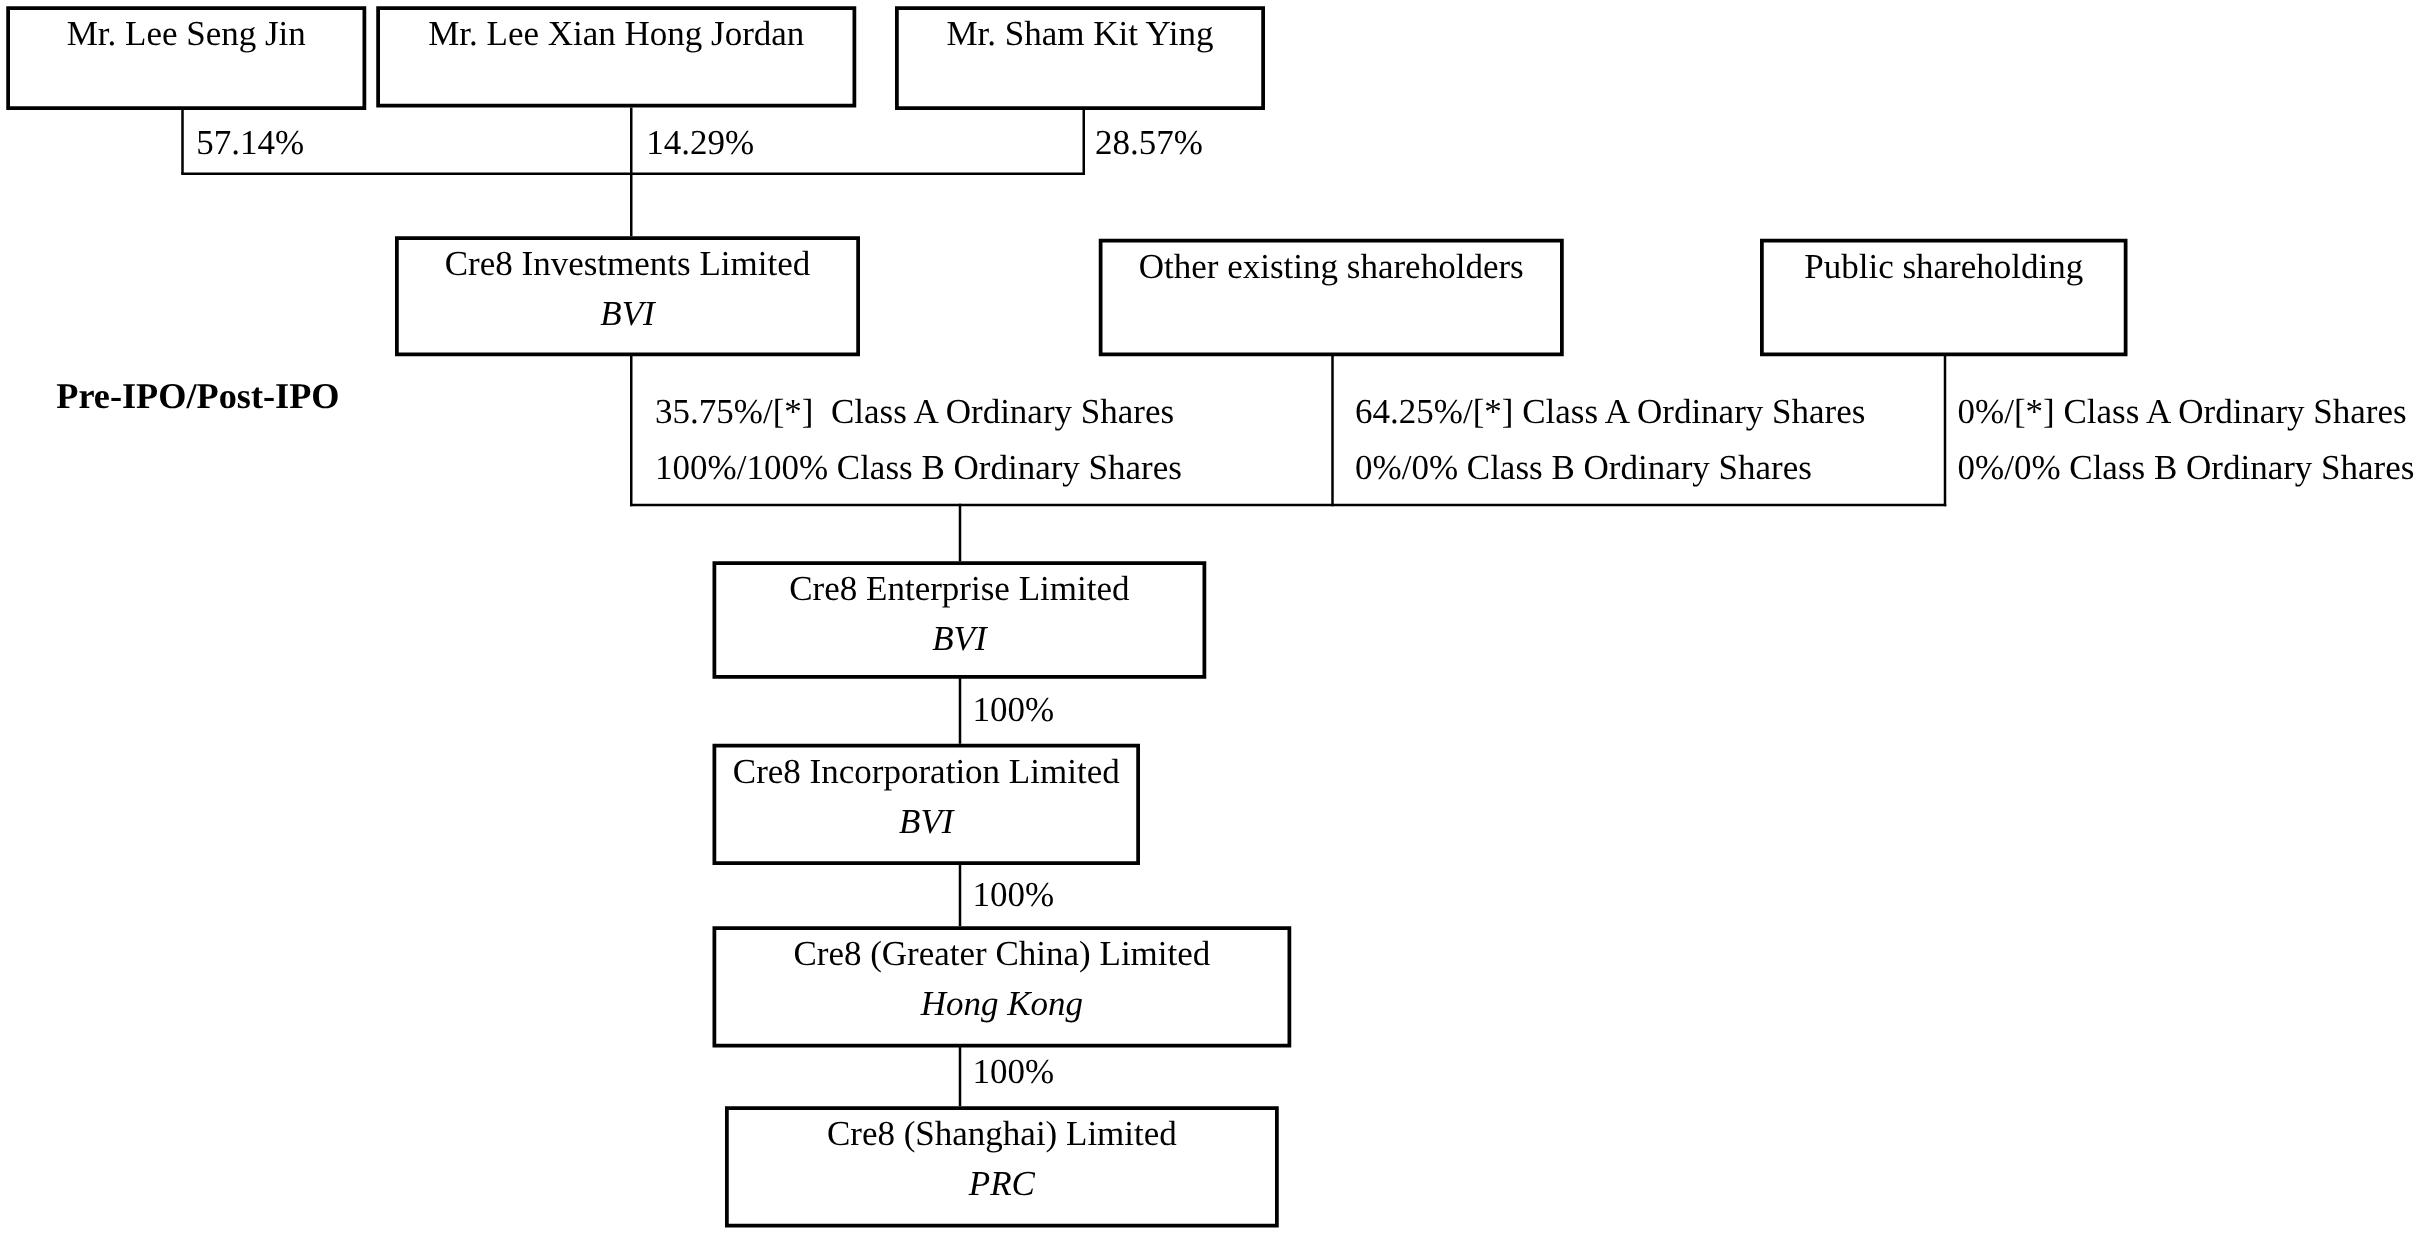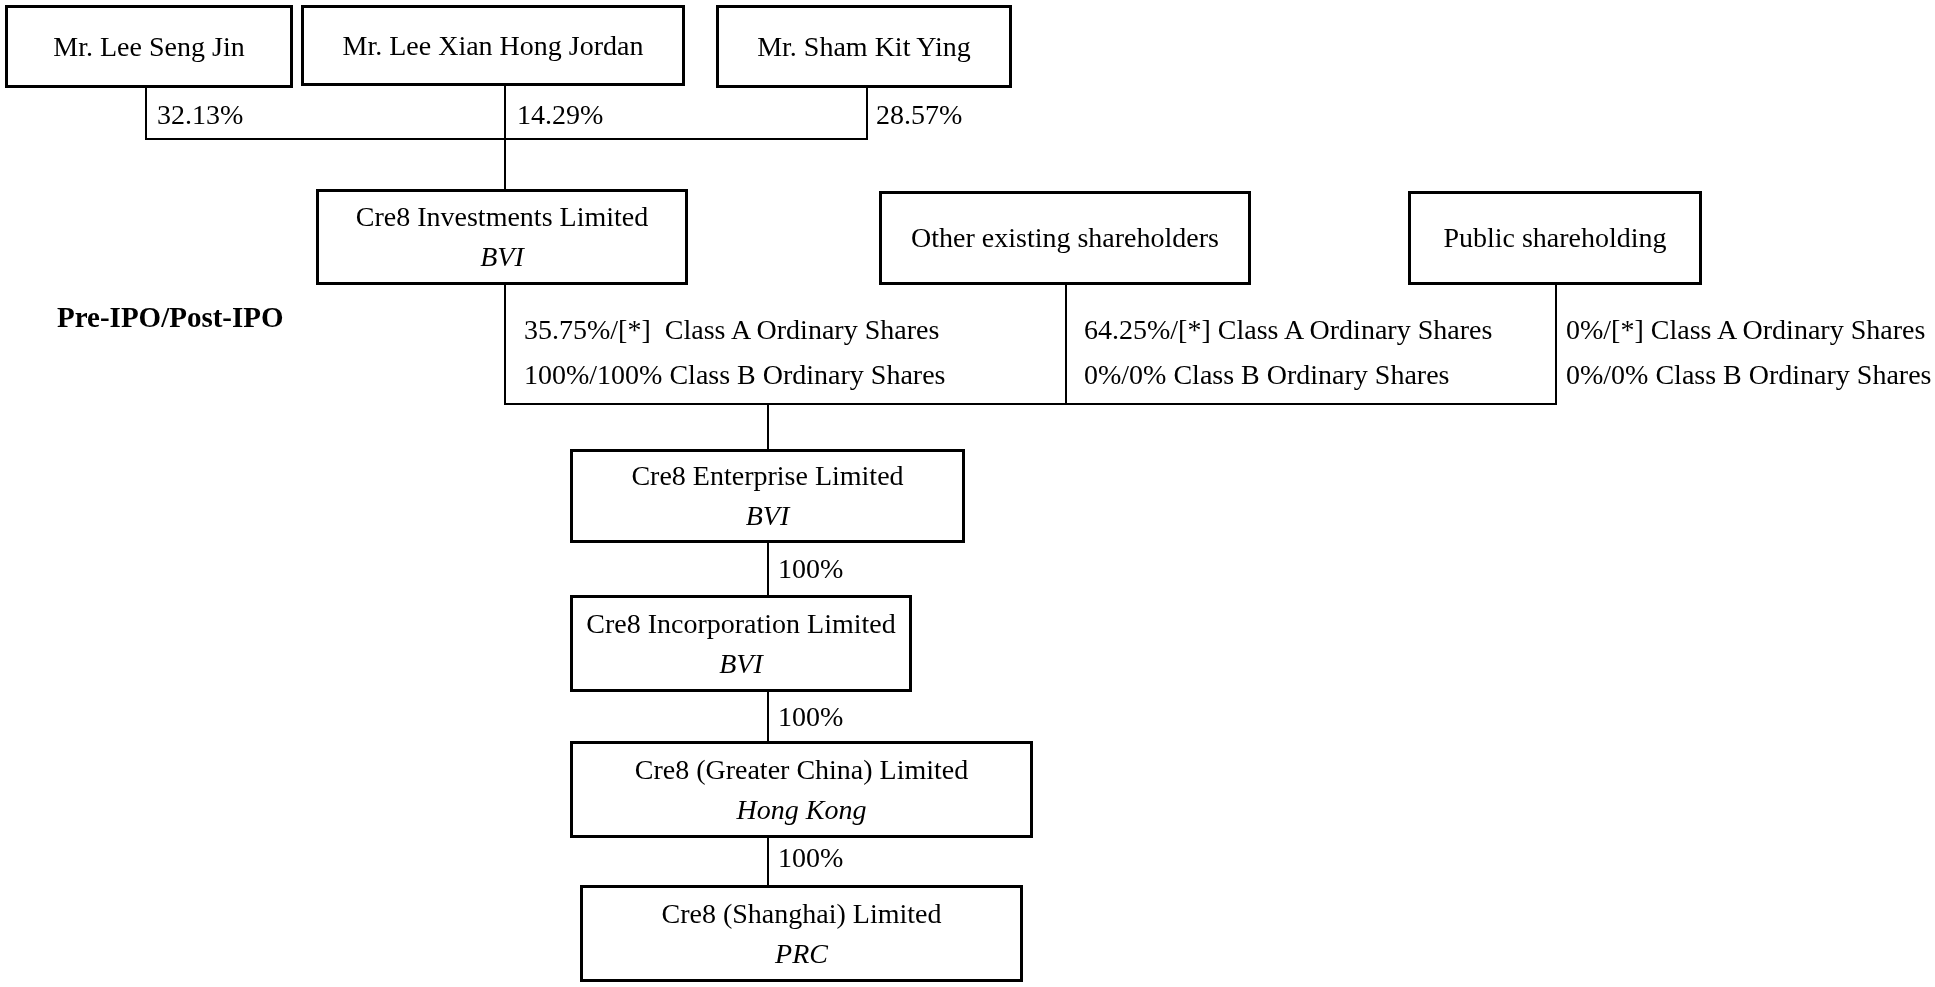--- a/index.html
+++ b/index.html
@@ -12,53 +12,52 @@
     color:#000;
   }
   .box{
     position:absolute;
     box-sizing:border-box;
     border:3px solid #000;
     background:#fff;
     display:flex;
     flex-direction:column;
     align-items:center;
-    justify-content:center;
     text-align:center;
     font-size:28px;
     line-height:40px;
     white-space:nowrap;
   }
   .line{position:absolute;background:#000;}
   .lbl{
     position:absolute;
     font-size:28px;
     line-height:36px;
     white-space:pre;
   }
   .it{font-style:italic;}
   .b{font-weight:normal;}
-  .preipo{font-size:29px;font-weight:bold;margin-left:12px;}
+  .preipo{font-size:29px;font-weight:bold;}
 </style>
 </head>
 <body>
 
 <div class="canvas">
 
   <div class="box" style="left:5px;top:5px;width:288px;height:83px">
     <span>Mr. Lee Seng Jin</span>
   </div>
   <div class="box" style="left:301px;top:5px;width:384px;height:81px">
     <span>Mr. Lee Xian Hong Jordan</span>
   </div>
   <div class="box" style="left:716px;top:5px;width:296px;height:83px">
     <span>Mr. Sham Kit Ying</span>
   </div>
 
-  <div class="lbl" style="left:157px;top:97px">32.13%</div>
+  <div class="lbl" style="left:157px;top:97px">57.14%</div>
   <div class="lbl" style="left:517px;top:97px">14.29%</div>
   <div class="lbl" style="left:876px;top:97px">28.57%</div>
 
   <div class="line" style="left:145px;top:86px;width:2px;height:53px"></div>
   <div class="line" style="left:504px;top:86px;width:2px;height:104px"></div>
   <div class="line" style="left:866px;top:86px;width:2px;height:53px"></div>
   <div class="line" style="left:145px;top:138px;width:723px;height:2px"></div>
 
   <div class="box" style="left:316px;top:189px;width:372px;height:96px">
     <span>Cre8 Investments Limited</span>

